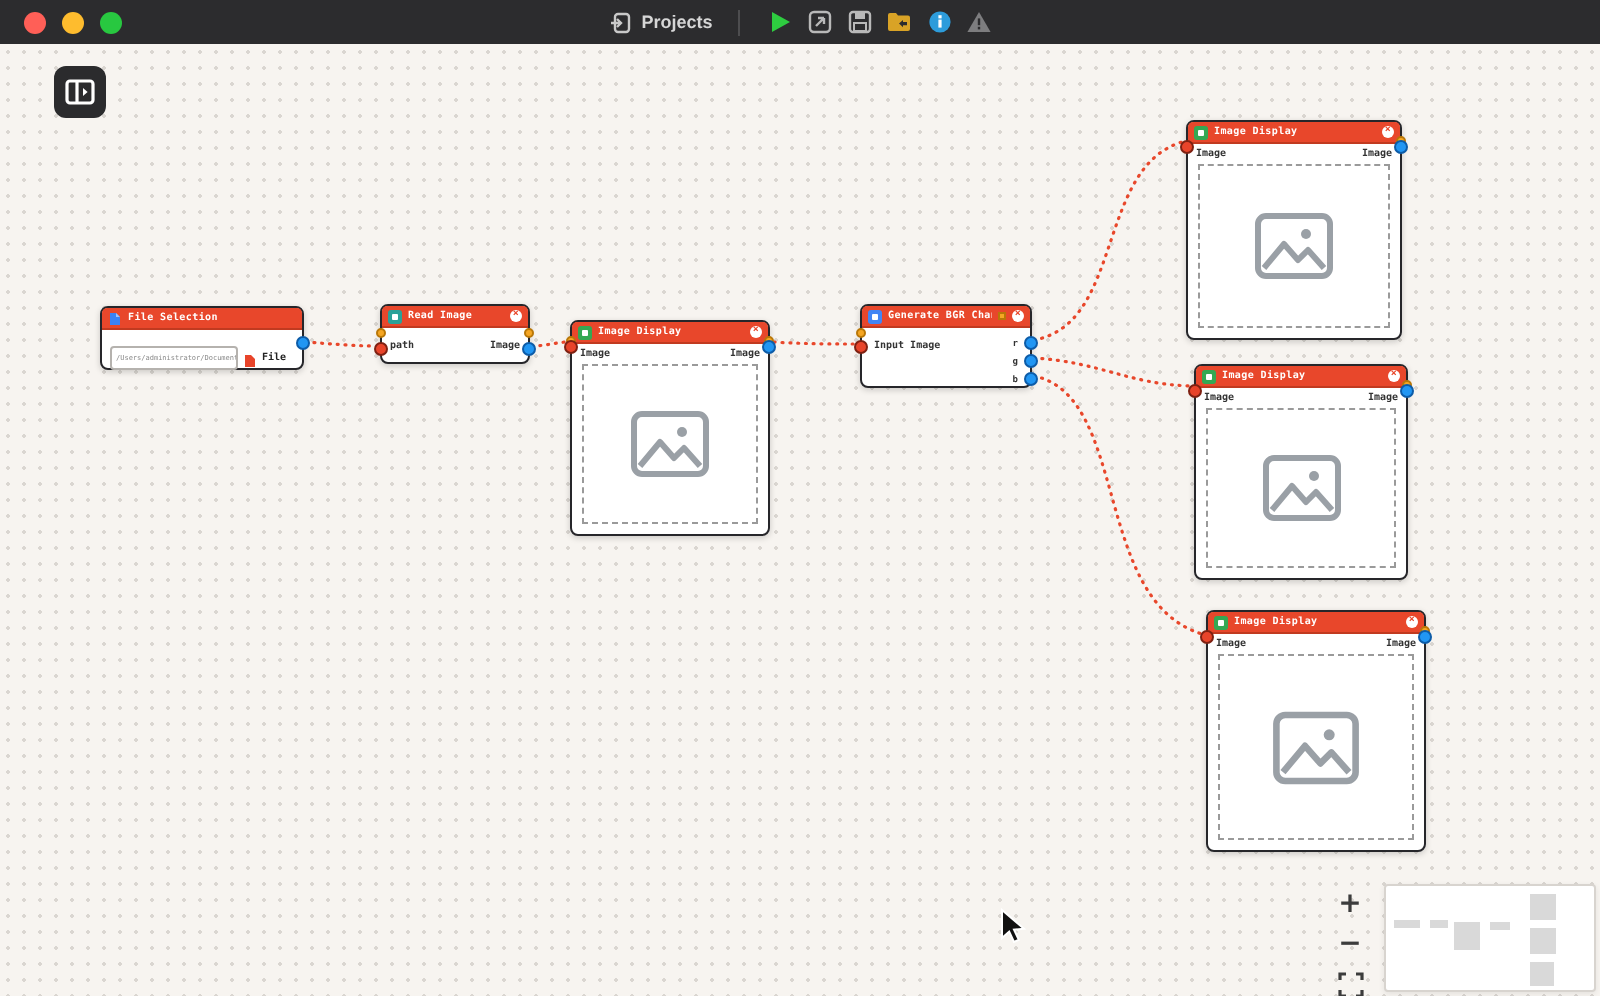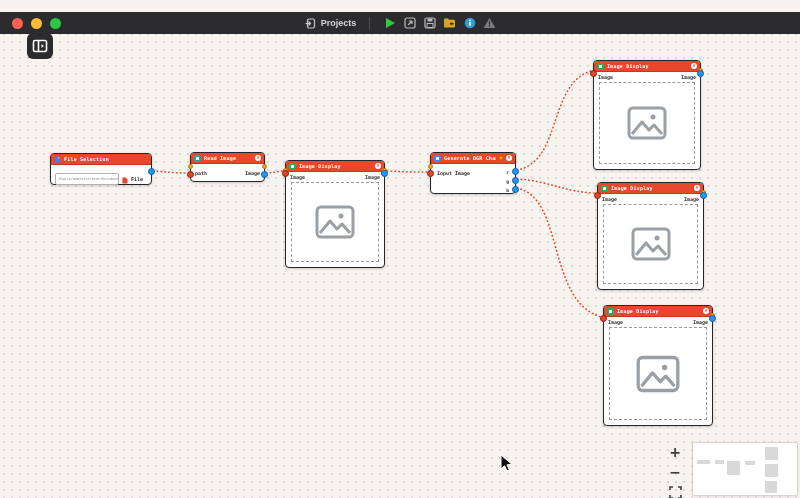--- a/index.html
+++ b/index.html
@@ -1,21 +1,21 @@
 <!DOCTYPE html>
 <html><head>
 <meta charset="utf-8">
 <style>
   * { margin:0; padding:0; box-sizing:border-box; }
   html,body { width:800px; height:498px; overflow:hidden; background:#f7f4f0;
               font-family:"DejaVu Sans Mono", monospace; }
   .app { position:relative; width:800px; height:498px; }
 
   
-  .titlebar { position:absolute; top:12px; left:0; width:800px; height:22px;
+  .titlebar { position:absolute; top:0; left:0; width:800px; height:22px;
               background:#2c2c2e; display:flex; align-items:center; z-index:30; }
   .traffic { display:flex; gap:8px; margin-left:12px; }
   .light { width:11px; height:11px; border-radius:50%; }
   .tb-center { position:absolute; left:0; right:0; margin:auto; width:360px;
                display:flex; align-items:center; justify-content:center; gap:7px; }
   .projects-btn { display:flex; align-items:center; gap:4px; color:#d6d6d6;
                   font:600 9px "Liberation Sans",sans-serif; }
   .tb-sep { width:1px; height:13px; background:#4d4d4f; margin:0 6px; }
   .tb-icon { width:13px; height:13px; display:flex; align-items:center; justify-content:center; }
 

